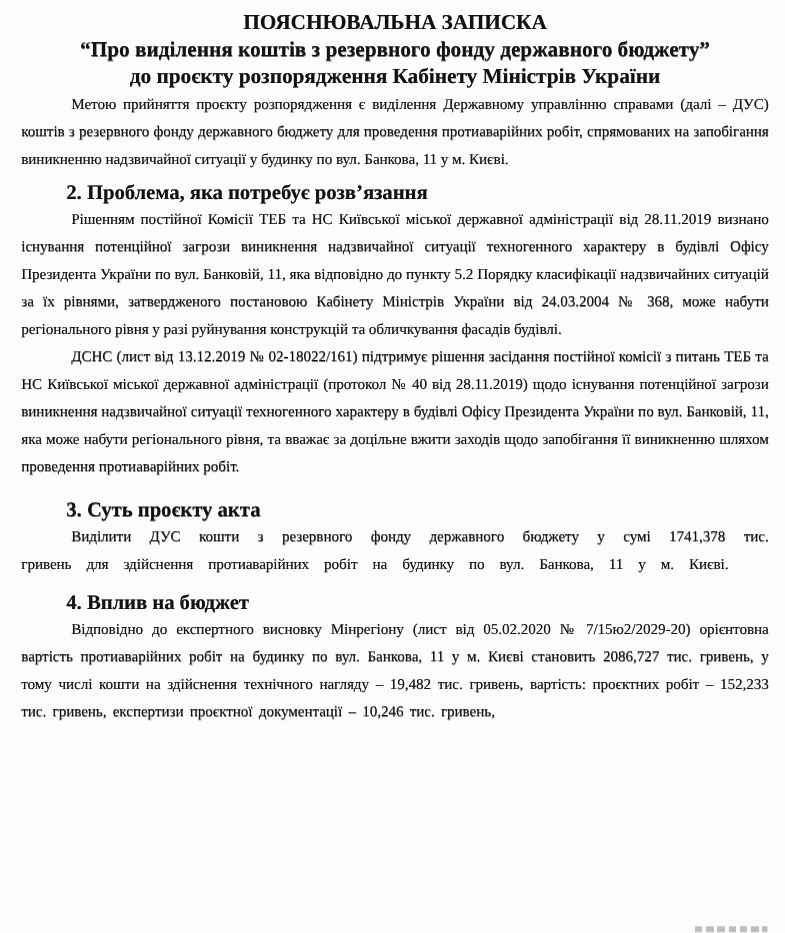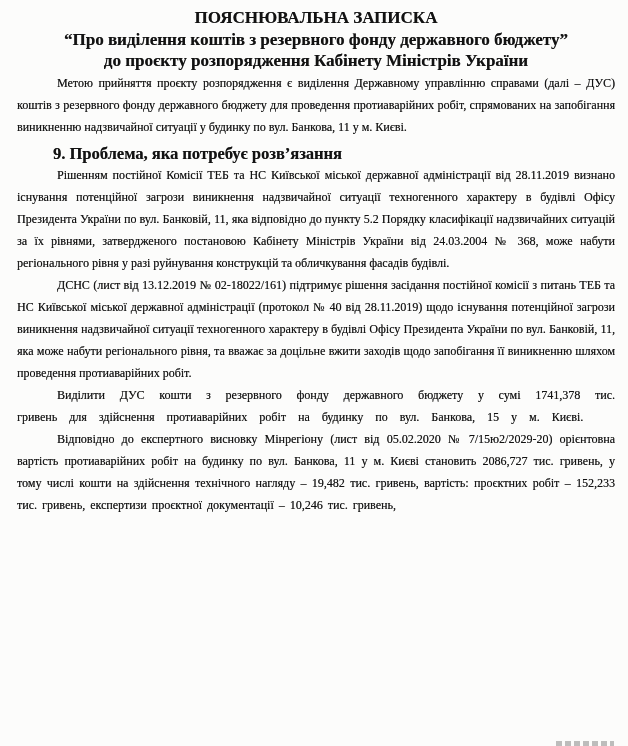--- a/index.html
+++ b/index.html
@@ -66,28 +66,30 @@
     <div>ПОЯСНЮВАЛЬНА ЗАПИСКА</div>
     <div>“Про виділення коштів з резервного фонду державного бюджету”</div>
     <div>до проєкту розпорядження Кабінету Міністрів України</div>
   </header>
 
   <section>
     <p class="para">Метою прийняття проєкту розпорядження є виділення Державному управлінню справами (далі – ДУС) коштів з резервного фонду державного бюджету для проведення протиаварійних робіт, спрямованих на запобігання виникненню надзвичайної ситуації у будинку по вул. Банкова, 11 у м. Києві.</p>
   </section>
 
   <section>
-    <h2 class="heading mt-h2">9. Проблема, яка потребує розв’язання</h2>
+    <h2 class="heading mt-h2">2. Проблема, яка потребує розв’язання</h2>
     <p class="para">Рішенням постійної Комісії ТЕБ та НС Київської міської державної адміністрації від 28.11.2019 визнано існування потенційної загрози виникнення надзвичайної ситуації техногенного характеру в будівлі Офісу Президента України по вул. Банковій, 11, яка відповідно до пункту 5.2 Порядку класифікації надзвичайних ситуацій за їх рівнями, затвердженого постановою Кабінету Міністрів України від 24.03.2004 № 368, може набути регіонального рівня у разі руйнування конструкцій та обличкування фасадів будівлі.</p>
     <p class="para">ДСНС (лист від 13.12.2019 № 02-18022/161) підтримує рішення засідання постійної комісії з питань ТЕБ та НС Київської міської державної адміністрації (протокол № 40 від 28.11.2019) щодо існування потенційної загрози виникнення надзвичайної ситуації техногенного характеру в будівлі Офісу Президента України по вул. Банковій, 11, яка може набути регіонального рівня, та вважає за доцільне вжити заходів щодо запобігання її виникненню шляхом проведення протиаварійних робіт.</p>
   </section>
 
   <section>
-    <p class="para spread-wide">Виділити ДУС кошти з резервного фонду державного бюджету у сумі 1741,378 тис. гривень для здійснення протиаварійних робіт на будинку по вул. Банкова, 15 у м. Києві.</p>
+    <h2 class="heading mt-h3">3. Суть проєкту акта</h2>
+    <p class="para spread-wide">Виділити ДУС кошти з резервного фонду державного бюджету у сумі 1741,378 тис. гривень для здійснення протиаварійних робіт на будинку по вул. Банкова, 11 у м. Києві.</p>
   </section>
 
   <section>
+    <h2 class="heading mt-h4">4. Вплив на бюджет</h2>
     <p class="para spread-light">Відповідно до експертного висновку Мінрегіону (лист від 05.02.2020 № 7/15ю2/2029-20) орієнтовна вартість протиаварійних робіт на будинку по вул. Банкова, 11 у м. Києві становить 2086,727 тис. гривень, у тому числі кошти на здійснення технічного нагляду – 19,482 тис. гривень, вартість: проєктних робіт – 152,233 тис. гривень, експертизи проєктної документації – 10,246 тис. гривень,</p>
   </section>
 
   <div class="scan-artifact"></div>
 
 </div>
 
 </body></html>

